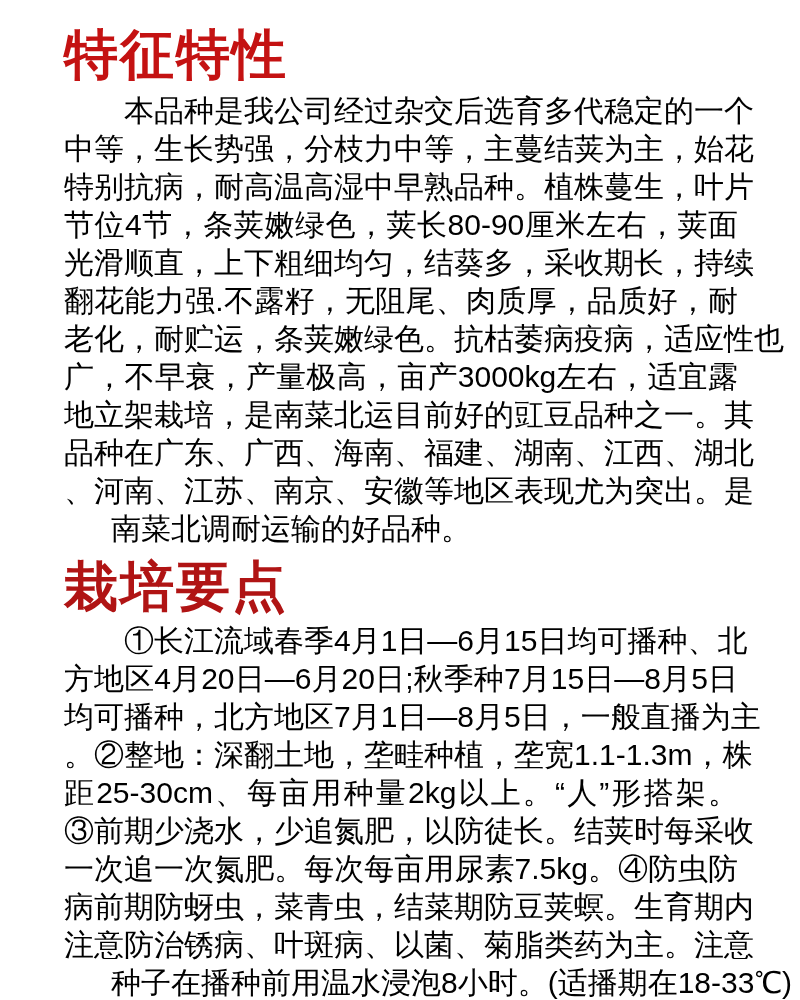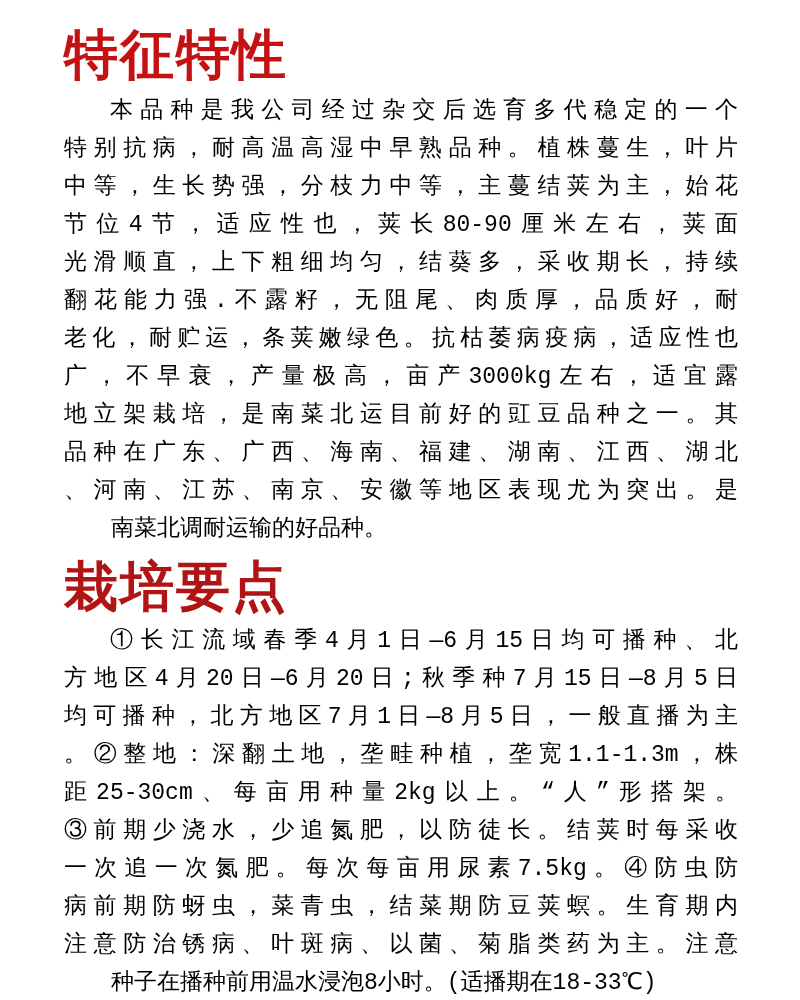--- a/index.html
+++ b/index.html
@@ -26,43 +26,42 @@
     font-weight: 700;
     font-size: 54px;
     line-height: 58px;
     letter-spacing: 2px;
     text-align: left;
   }
   .sec-1 .heading { color: var(--heading1, #c41212); margin-bottom: 8px; }
   .sec-2 .heading { color: var(--heading2, #b01414); margin-top: 10px; margin-bottom: 6px; }
   .para { margin: 0; }
   .line {
-    font-size: 23px;
+    font-size: 30px;
     line-height: 38px;
     letter-spacing: 0;
     text-align: justify;
     text-align-last: justify;
     white-space: nowrap;
-    font-family: Liberation Mono, monospace;
   }
   .para .line:first-child { text-indent: 2em; }
   .para .line:last-child { text-align-last: left; margin-left: 47px; }
 </style>
 </head>
 <body>
 
 <div class="page">
 
   <section class="sec-1">
     <h1 class="heading">特征特性</h1>
     <div class="para">
         <div class="line">本品种是我公司经过杂交后选育多代稳定的一个</div>
+        <div class="line">中等，生长势强，分枝力中等，主蔓结荚为主，始花</div>
         <div class="line">特别抗病，耐高温高湿中早熟品种。植株蔓生，叶片</div>
-        <div class="line">中等，生长势强，分枝力中等，主蔓结荚为主，始花</div>
-        <div class="line">节位4节，适应性也，荚长80-90厘米左右，荚面</div>
+        <div class="line">节位4节，条荚嫩绿色，荚长80-90厘米左右，荚面</div>
         <div class="line">光滑顺直，上下粗细均匀，结葵多，采收期长，持续</div>
         <div class="line">翻花能力强.不露籽，无阻尾、肉质厚，品质好，耐</div>
         <div class="line">老化，耐贮运，条荚嫩绿色。抗枯萎病疫病，适应性也</div>
         <div class="line">广，不早衰，产量极高，亩产3000kg左右，适宜露</div>
         <div class="line">地立架栽培，是南菜北运目前好的豇豆品种之一。其</div>
         <div class="line">品种在广东、广西、海南、福建、湖南、江西、湖北</div>
         <div class="line">、河南、江苏、南京、安徽等地区表现尤为突出。是</div>
         <div class="line">南菜北调耐运输的好品种。</div>
       </div>
   </section>

